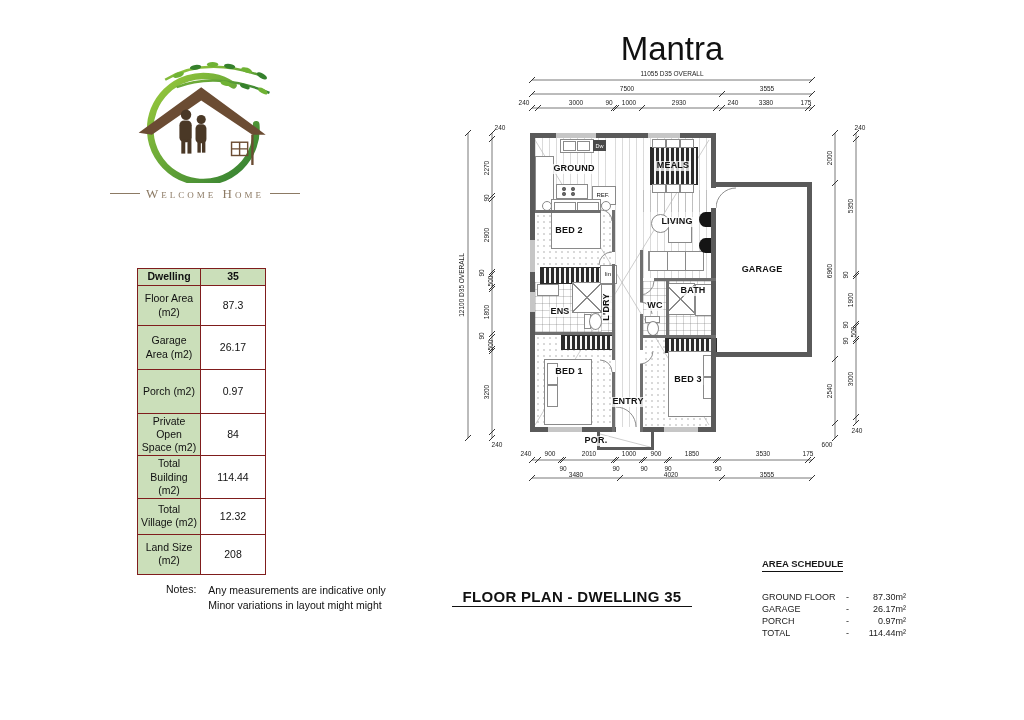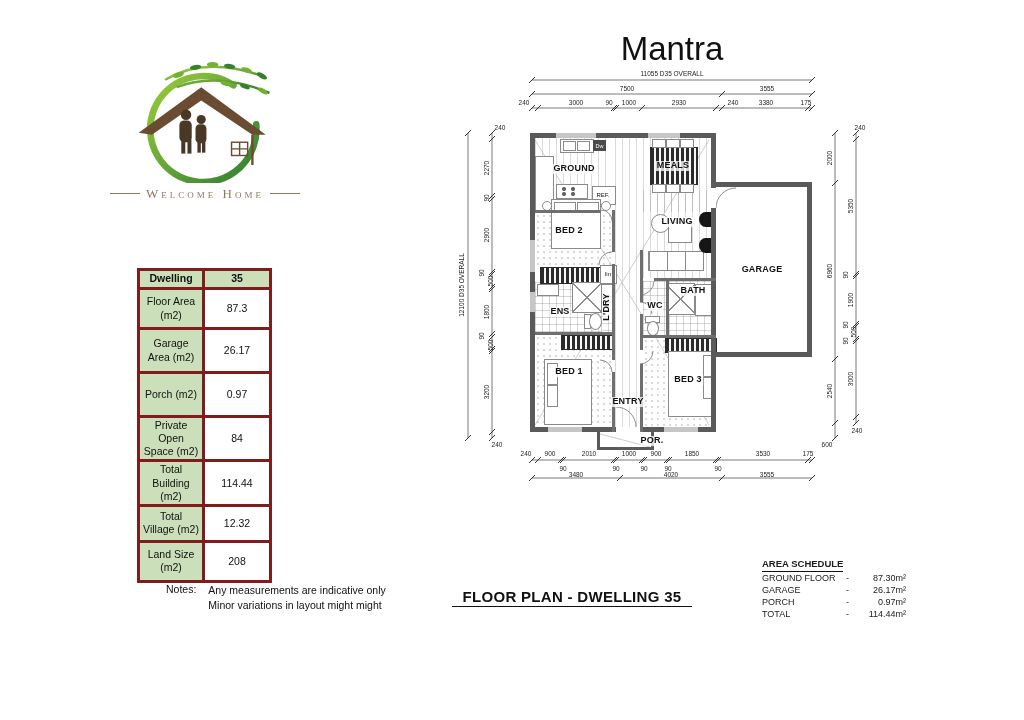--- a/index.html
+++ b/index.html
@@ -11,41 +11,41 @@
   #logo .mark{display:block;margin:0 auto;}
   #logo .brand{font-family:"Liberation Serif",serif;font-variant:small-caps;font-weight:600;
                font-size:24px;letter-spacing:1px;color:#2c6b3f;line-height:1;margin-top:2px;}
   #logo .tagrow{display:flex;align-items:center;justify-content:center;gap:6px;margin-top:4px;}
   #logo .tagline{font-family:"Liberation Serif",serif;font-variant:small-caps;font-size:13px;
                  letter-spacing:3px;color:#8c7a64;line-height:1;}
   #logo .tagdash{width:30px;height:1px;background:#8c7a64;}
 
   
   #spec{position:absolute;left:137px;top:268px;border-collapse:collapse;font-size:10.5px;line-height:1.25;}
-  #spec td{border:3px solid #7f1d1d;text-align:center;vertical-align:middle;padding:1px 3px;}
+  #spec td{border:1px solid #7f1d1d;text-align:center;vertical-align:middle;padding:1px 3px;}
   #spec td.lbl{background:#cbdfba;width:56px;}
   #spec td.val{background:#ffffff;width:58px;}
   #spec tr.hd td{background:#cbdfba;font-weight:bold;height:14px;}
 
   
   #notes{position:absolute;left:166px;top:583px;display:flex;gap:12px;font-size:10.5px;}
   #notes .nh{font-weight:normal;}
   #notes .nl{line-height:1.45;}
 
   
   #plan-title{position:absolute;left:560px;top:30px;width:224px;text-align:center;
               font-size:33px;color:#111;}
   #footer-title{position:absolute;left:452px;top:588px;width:240px;text-align:center;
                 font-weight:bold;font-size:15px;letter-spacing:.3px;padding-bottom:1px;
                 border-bottom:1.6px solid #111;}
 
   
   #sched{position:absolute;left:762px;top:558px;font-size:9px;color:#1a1a1a;}
   #sched .st{font-weight:bold;font-size:9.5px;border-bottom:1px solid #111;
-             display:inline-block;padding-bottom:2px;margin-bottom:0;}
+             display:inline-block;padding-bottom:2px;margin-bottom:19px;}
   #sched .srow{display:grid;grid-template-columns:84px 8px 52px;line-height:1.35;}
   #sched .sval{text-align:right;}
 
   
   .wall{position:absolute;background:#5a5a5a;z-index:4;}
   .iwall{position:absolute;background:#6f6f6f;z-index:4;}
   .win{position:absolute;background:#c6c6c6;z-index:5;}
   .robe{position:absolute;z-index:3;border:1px solid #2b2b2b;
         background:repeating-linear-gradient(90deg,#2b2b2b 0 3px,#f7f7f7 3px 5px);}
   .floor{position:absolute;z-index:1;}
@@ -311,21 +311,21 @@
   <span class="roomlabel" style="left:673px;top:166px">MEALS</span>
   <span class="roomlabel" style="left:677px;top:222px">LIVING</span>
   <span class="roomlabel" style="left:569px;top:231px">BED 2</span>
   <span class="roomlabel" style="left:569px;top:372px">BED 1</span>
   <span class="roomlabel" style="left:688px;top:380px">BED 3</span>
   <span class="roomlabel" style="left:560px;top:312px">ENS</span>
   <span class="roomlabel v" style="left:607px;top:307px">L'DRY</span>
   <span class="roomlabel" style="left:655px;top:306px">WC</span>
   <span class="roomlabel" style="left:693px;top:291px">BATH</span>
   <span class="roomlabel" style="left:628px;top:402px">ENTRY</span>
-  <span class="roomlabel" style="left:652px;top:441px">POR.</span>
+  <span class="roomlabel" style="left:596px;top:441px">POR.</span>
   <span class="roomlabel" style="left:762px;top:270px">GARAGE</span>
 
   <span class="dim" style="left:672px;top:73px">11055 D35 OVERALL</span>
   <span class="dim" style="left:627px;top:88px">7500</span>
   <span class="dim" style="left:767px;top:88px">3555</span>
   <span class="dim" style="left:524px;top:102px">240</span>
   <span class="dim" style="left:576px;top:102px">3000</span>
   <span class="dim" style="left:609px;top:102px">90</span>
   <span class="dim" style="left:629px;top:102px">1000</span>
   <span class="dim" style="left:679px;top:102px">2930</span>

